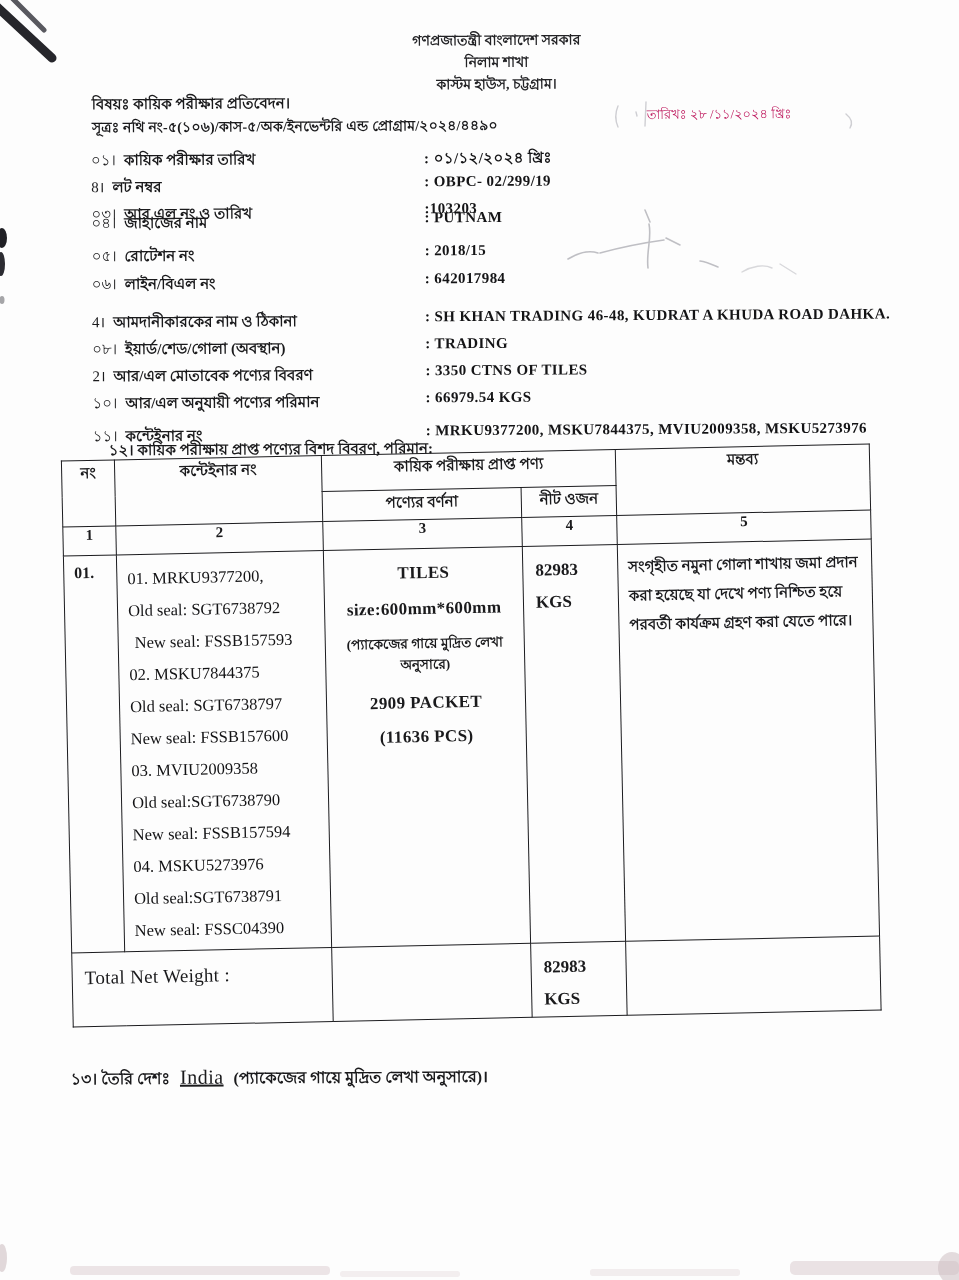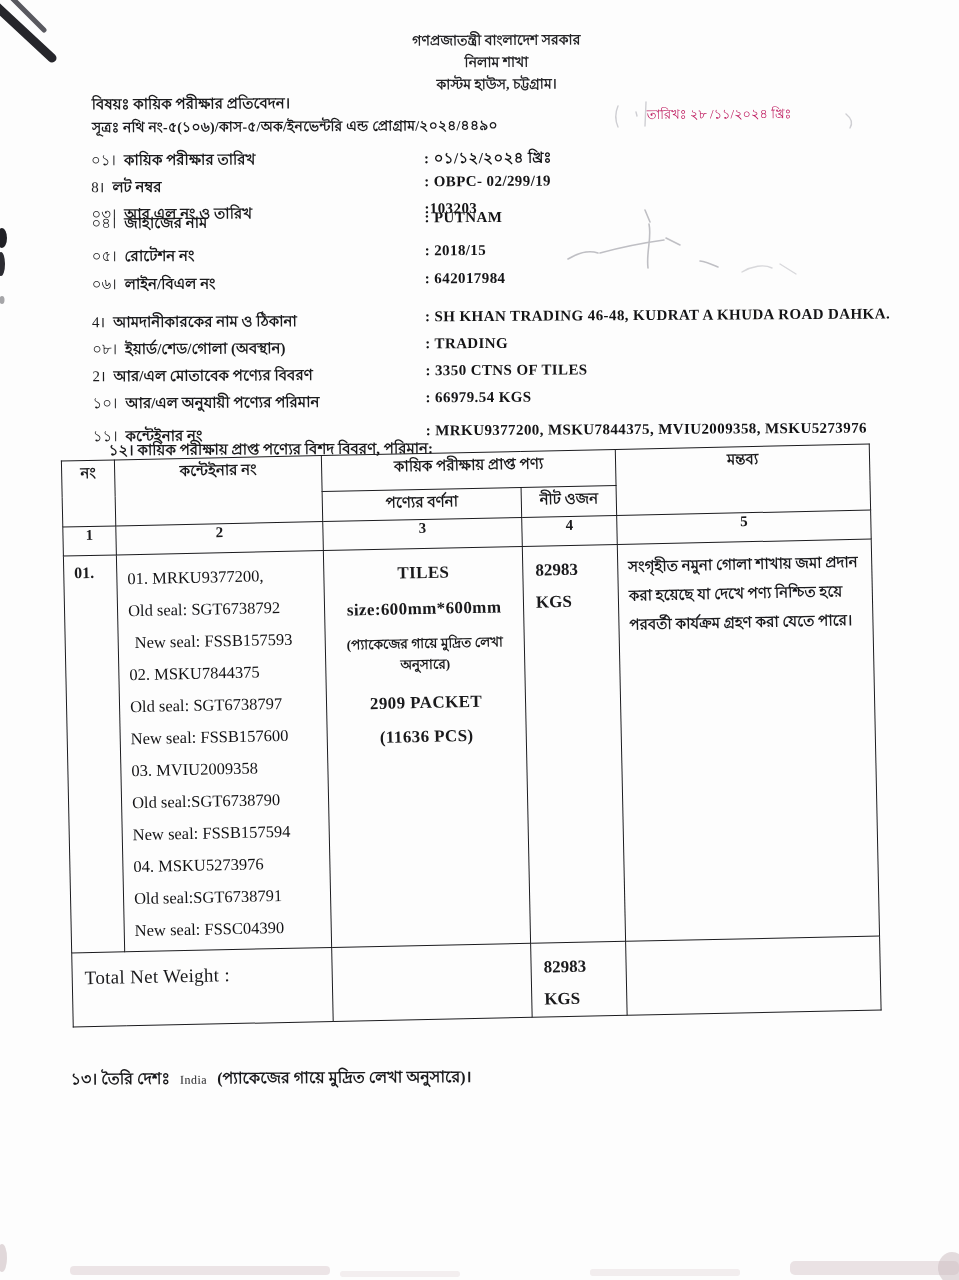--- a/index.html
+++ b/index.html
@@ -38,21 +38,21 @@
   .desc-en{font-weight:700;font-size:17px;letter-spacing:.4px;}
   .desc-bn{font-weight:700;font-size:13.5px;line-height:21px;}
   .wt-cell{padding:8px 0 0 12px !important;}
   .wt-line{font-weight:700;font-size:17px;line-height:32px;}
   .rem-cell{padding:8px 12px 0 10px !important;}
   .rem-text{font-weight:700;font-size:15px;line-height:29px;color:#1b1b1e;}
   .total-label{font-size:19px;padding:14px 0 0 12px !important;font-weight:400;
     font-family:"Liberation Serif",serif;letter-spacing:.3px;}
   
   .item13{position:absolute;left:68px;top:1064px;font-size:16px;font-weight:700;white-space:nowrap;}
-  .item13 .country{font-family:"Liberation Serif",serif;font-size:12px;font-weight:400;letter-spacing:.5px;padding:0 6px;}
+  .item13 .country{font-family:"Liberation Serif",serif;font-size:20px;font-weight:400;letter-spacing:.5px;padding:0 6px;text-decoration:underline;}
   
   .artifacts{position:absolute;left:0;top:0;width:959px;height:1280px;pointer-events:none;}
 </style>
 </head>
 <body>
 
 <div class="page">
 
   <div class="gov-header">
     <div>গণপ্রজাতন্ত্রী বাংলাদেশ সরকার</div>

